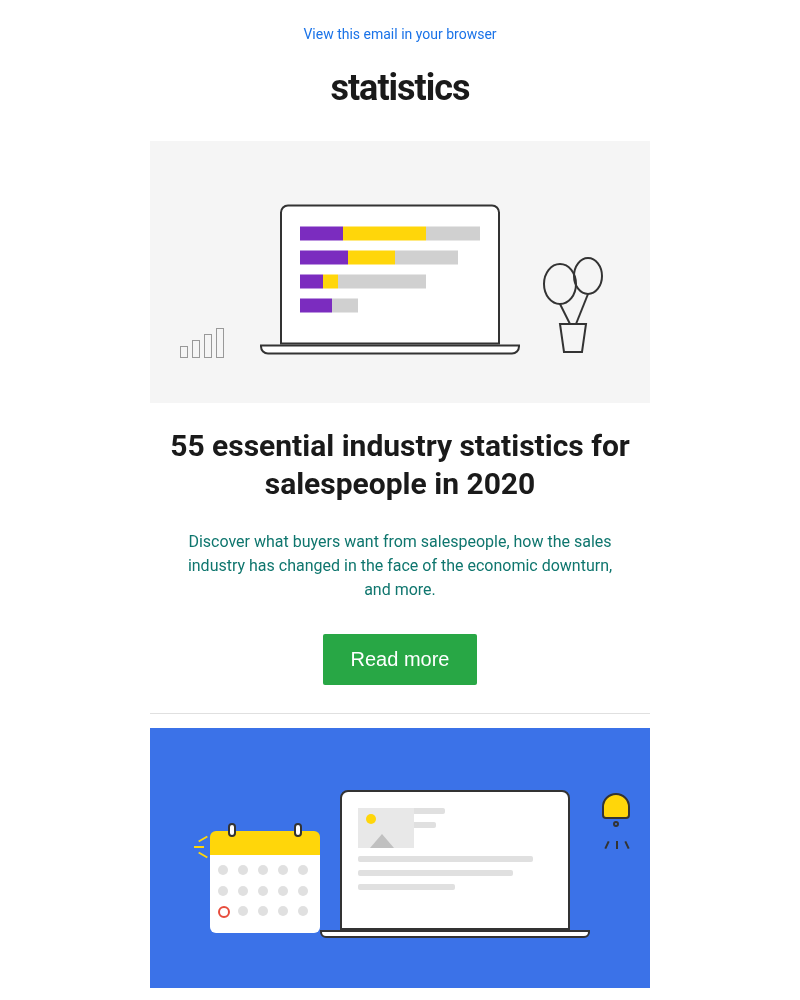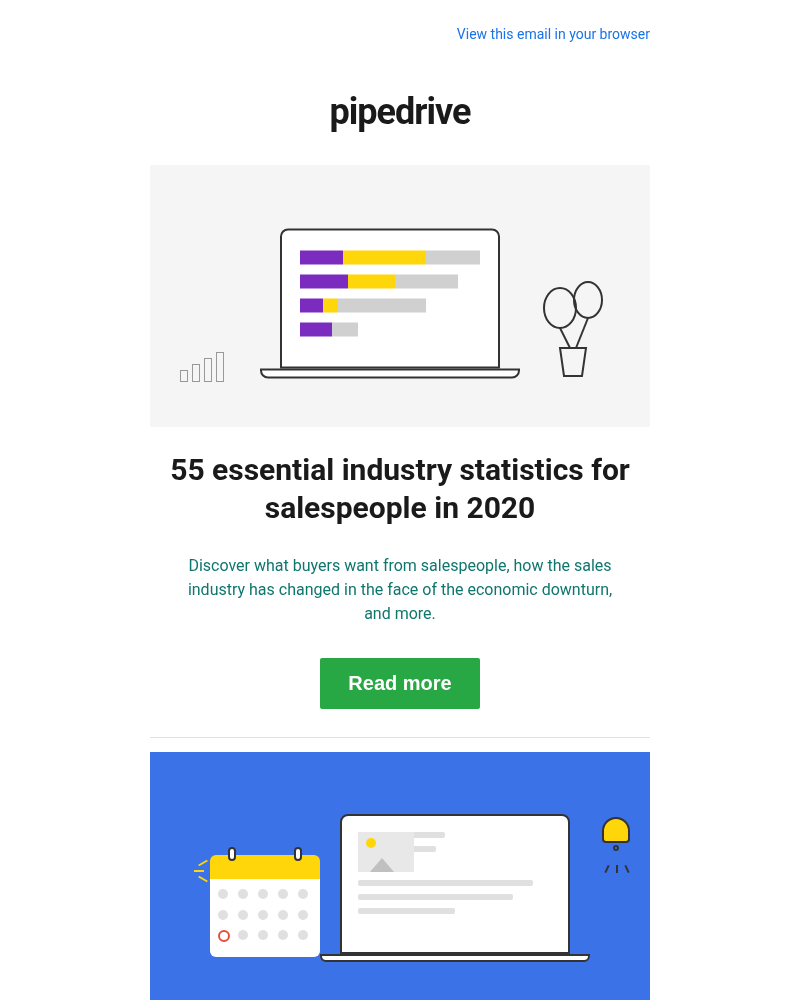--- a/index.html
+++ b/index.html
@@ -9,22 +9,22 @@
       width: 800px;
       margin: 0 auto;
       color: #1a1a1a;
     }
     .container {
       width: 500px;
       margin: 0 auto;
       padding-top: 24px;
     }
     .view-browser {
-      text-align: right;
-      margin-bottom: 48px;
+      text-align: center;
+      margin-bottom: 24px;
     }
     .view-browser a {
       color: #1a73e8;
       text-decoration: none;
       font-size: 14px;
     }
     .logo {
       text-align: center;
       margin-bottom: 32px;
       font-size: 36px;
@@ -107,21 +107,21 @@
     }
     .cta-wrap {
       text-align: center;
       margin-bottom: 28px;
     }
     .cta-button {
       display: inline-block;
       background: #28a745;
       color: #fff;
       font-size: 20px;
-      font-weight: 700;
+      font-weight: 400;
       padding: 14px 28px;
       border: none;
       border-radius: 2px;
       cursor: pointer;
     }
     .divider {
       border: none;
       border-top: 1px solid #e0e0e0;
       margin-bottom: 14px;
     }
@@ -275,21 +275,21 @@
   </style>
 </head>
 <body>
 
 <div class="container">
 
   <div class="view-browser">
     <a href="#">View this email in your browser</a>
   </div>
 
-  <div class="logo">pipedrive</div>
+  <div class="logo">statistics</div>
 
   <div class="hero-image">
     <div class="mini-chart">
       <div class="mini-bar" style="height:12px"></div>
       <div class="mini-bar" style="height:18px"></div>
       <div class="mini-bar" style="height:24px"></div>
       <div class="mini-bar" style="height:30px"></div>
     </div>
     <div class="laptop">
       <div class="laptop-screen">

